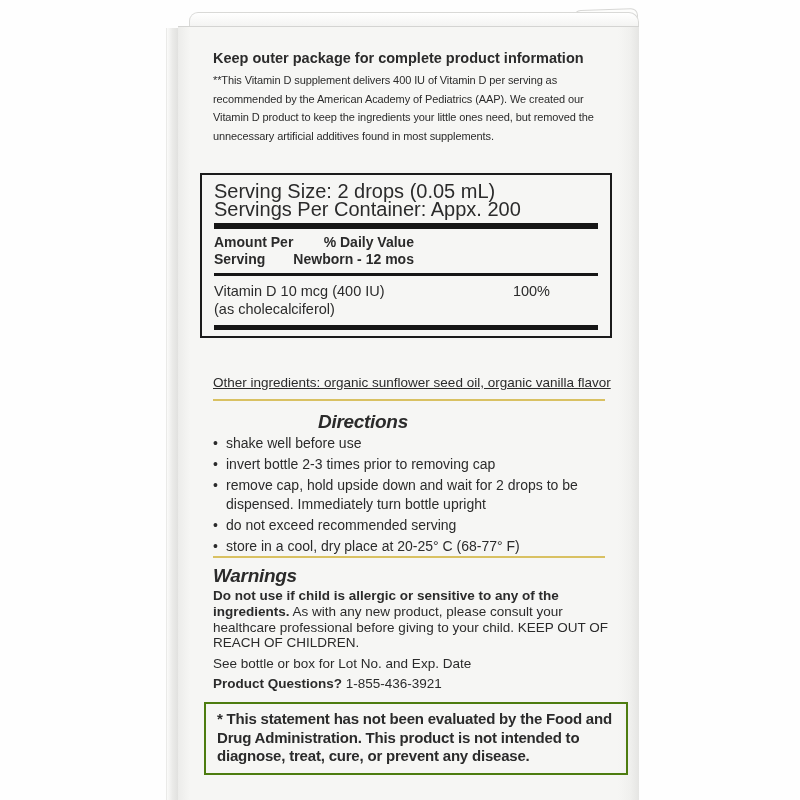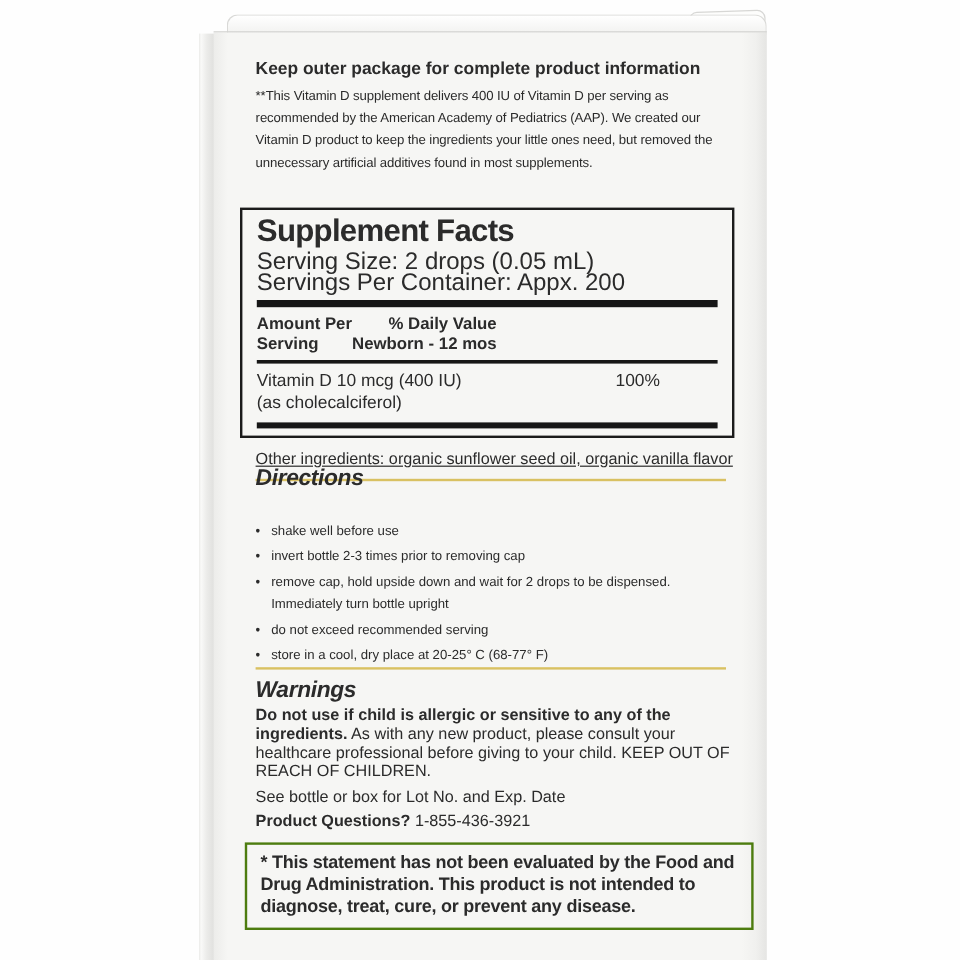--- a/index.html
+++ b/index.html
@@ -45,24 +45,24 @@
   .bar-bottom{height:5px;margin-top:7px;}
   .sf-header{display:flex;justify-content:flex-start;font-weight:bold;font-size:14px;line-height:17px;}
   .sf-header .dv{text-align:right;}
   .sf-row{display:flex;justify-content:space-between;font-size:14.5px;line-height:18px;}
   .sf-row .val{padding-right:48px;align-self:flex-start;}
   .other{left:213px;top:374px;width:398px;font-size:13.5px;line-height:17px;text-decoration:underline;}
   .divider{left:213px;width:392px;height:2px;background:#d9c162;}
   .div1{top:399px;}
   .div2{top:556px;}
   .sec-title{font-size:19px;font-weight:bold;font-style:italic;line-height:21px;letter-spacing:-0.3px;}
-  .dir-title{left:213px;top:388px;width:300px;}
+  .dir-title{left:213px;top:411px;width:300px;text-align:center;}
   .bullets{left:213px;top:434px;width:396px;list-style:none;padding:0;}
   .bullets li{
-    position:relative;padding-left:13px;font-size:11px;line-height:19px;margin-bottom:2px;
+    position:relative;padding-left:13px;font-size:14px;line-height:19px;margin-bottom:2px;
   }
   .bullets li::before{content:"\2022";position:absolute;left:0;top:0;}
   .warn-title{left:213px;top:565px;width:300px;}
   .warn-text{left:213px;top:588px;width:396px;font-size:13.5px;line-height:15.8px;}
   .lot{left:213px;top:655px;width:396px;font-size:13.5px;line-height:17px;}
   .questions{left:213px;top:675px;width:396px;font-size:13.5px;line-height:17px;}
   .questions b{font-size:13.5px;}
   .discbox{
     left:204px;top:702px;width:399px;
     border:2px solid #4d7c0f;padding:6px 10px 7px 11px;
@@ -79,21 +79,20 @@
   <div class="pkg-side"></div>
   <div class="pkg-face"></div>
 
   <div class="label">
 
     <div class="note">Keep outer package for complete product information</div>
 
     <p class="intro">**This Vitamin D supplement delivers 400 IU of Vitamin D per serving as recommended by the American Academy of Pediatrics (AAP). We created our Vitamin D product to keep the ingredients your little ones need, but removed the unnecessary artificial additives found in most supplements.</p>
 
     <div class="sfbox">
-      <div class="sf-title">Supplement Facts</div>
       <div class="sf-serving">
         <div>Serving Size: 2 drops (0.05 mL)</div>
         <div>Servings Per Container: Appx. 200</div>
       </div>
       <div class="bar bar-thick"></div>
       <div class="sf-header">
         <div class="amt">
           <div>Amount Per</div>
           <div>Serving</div>
         </div>

